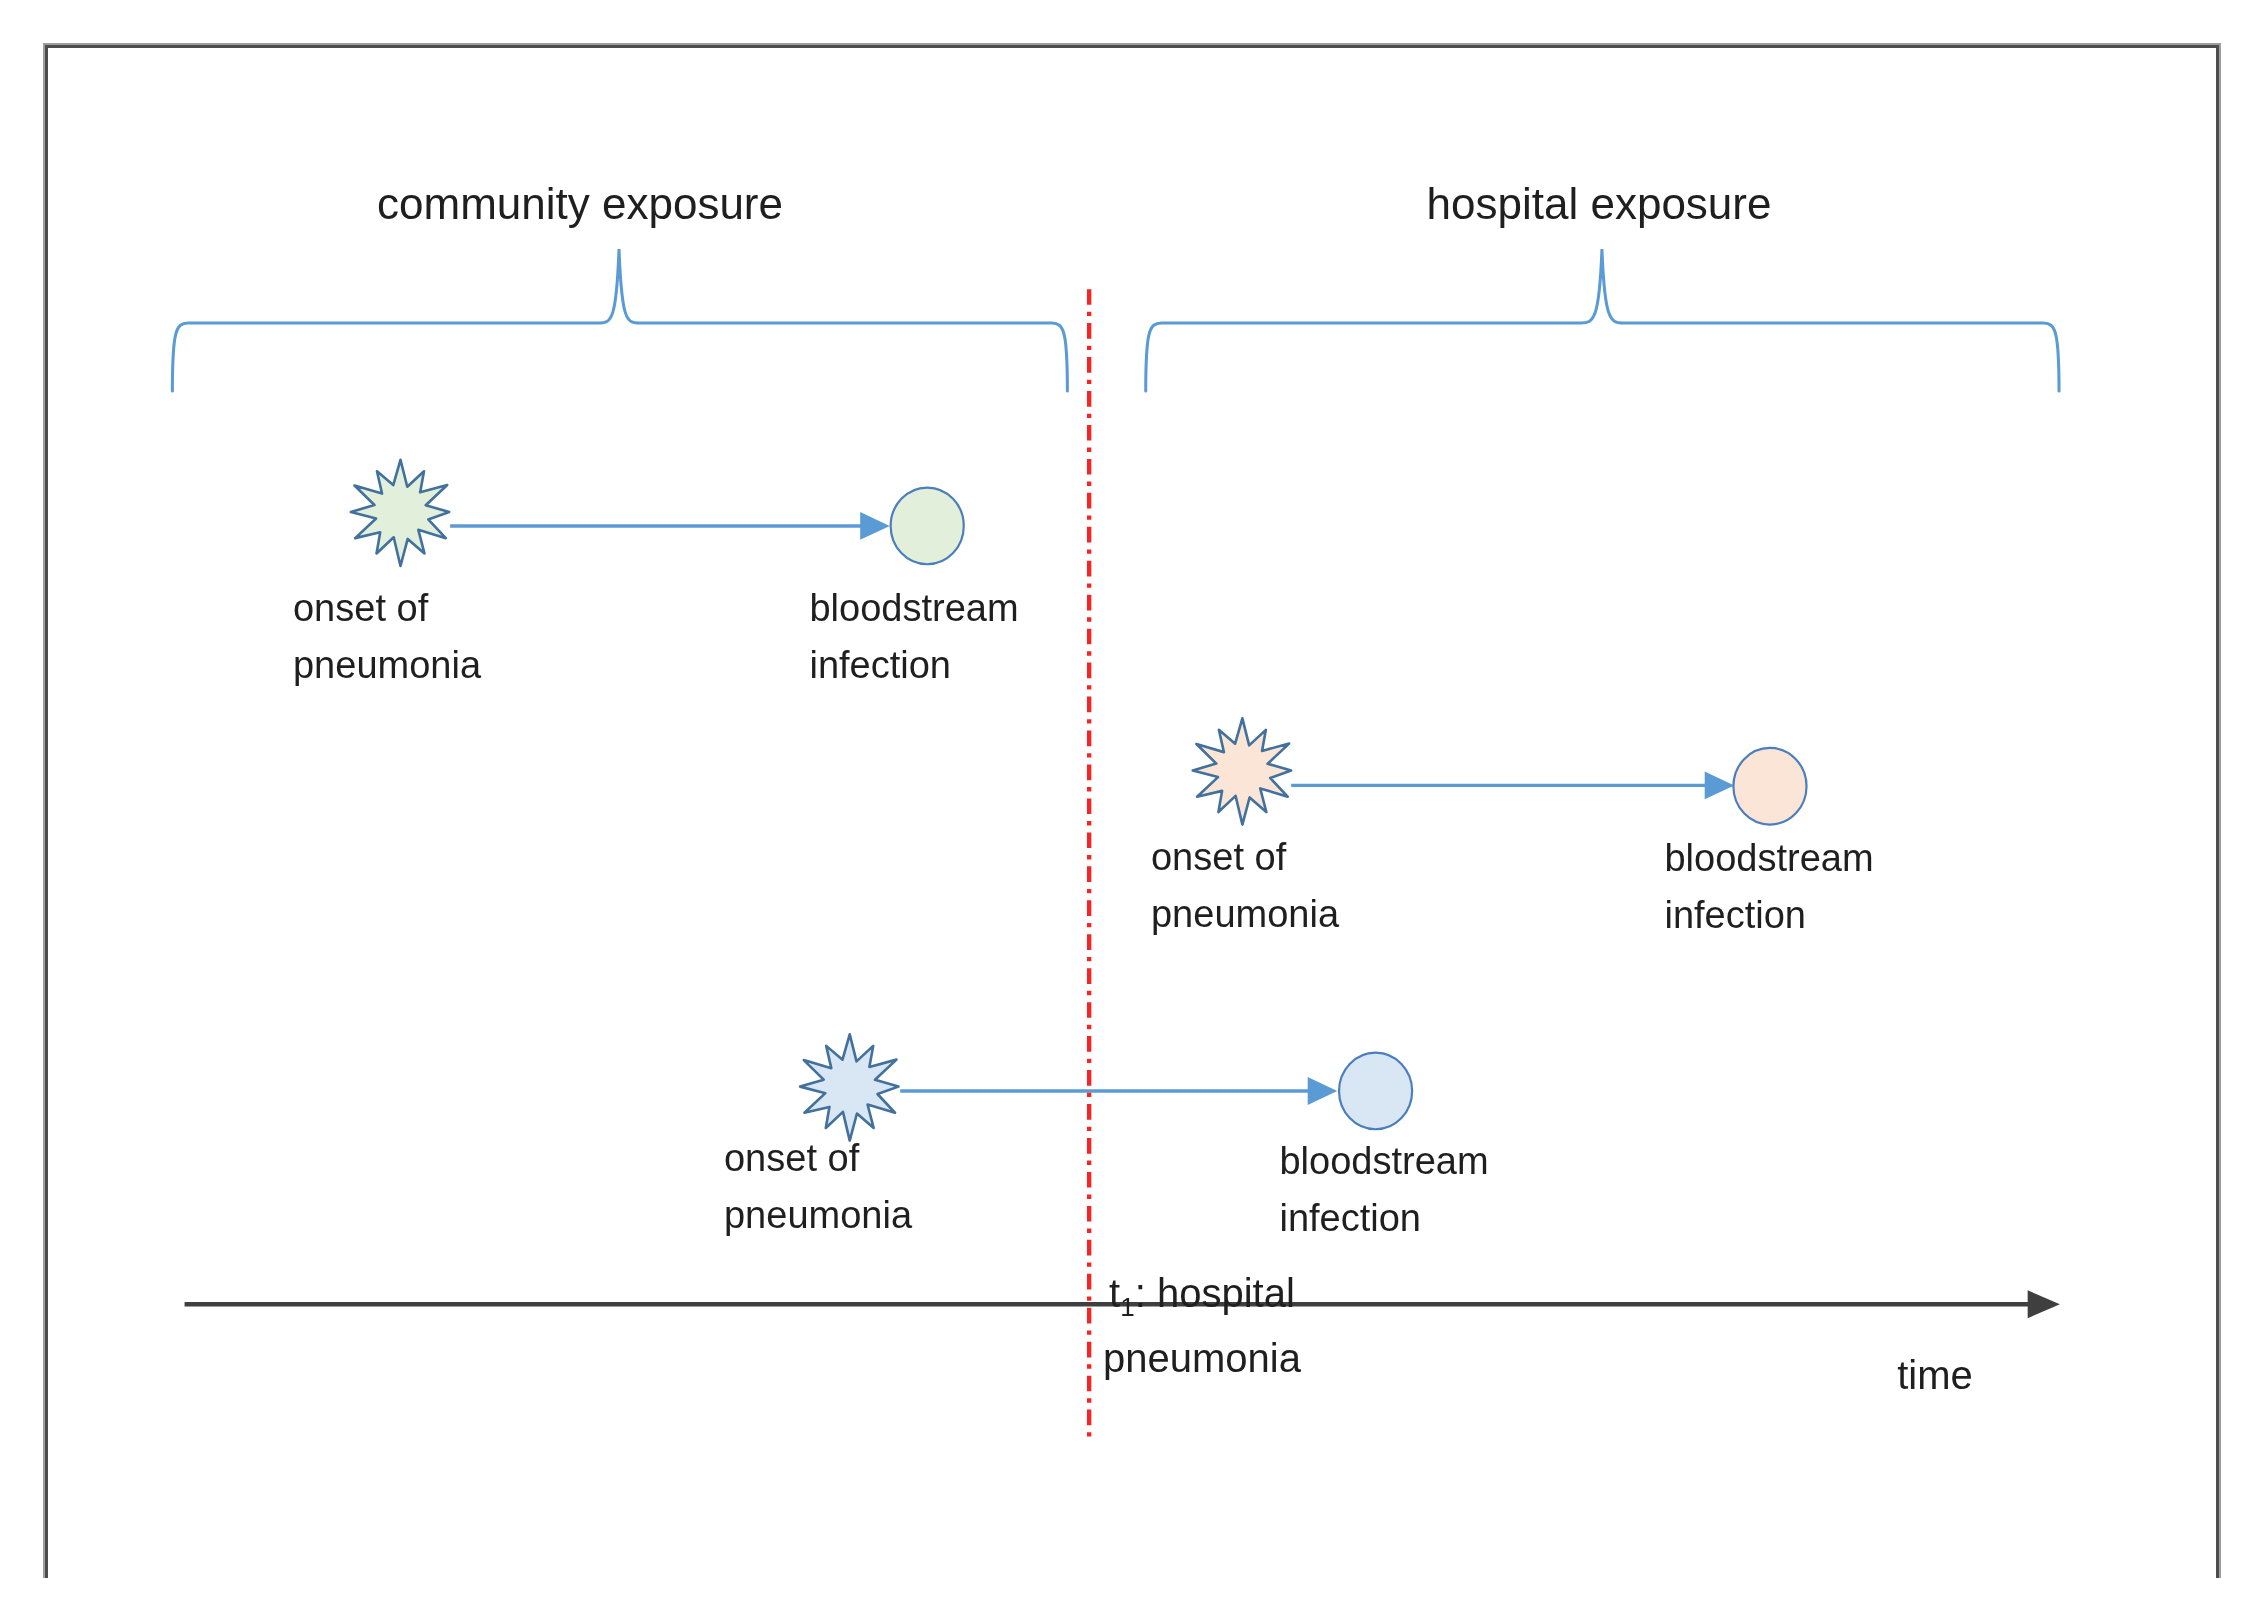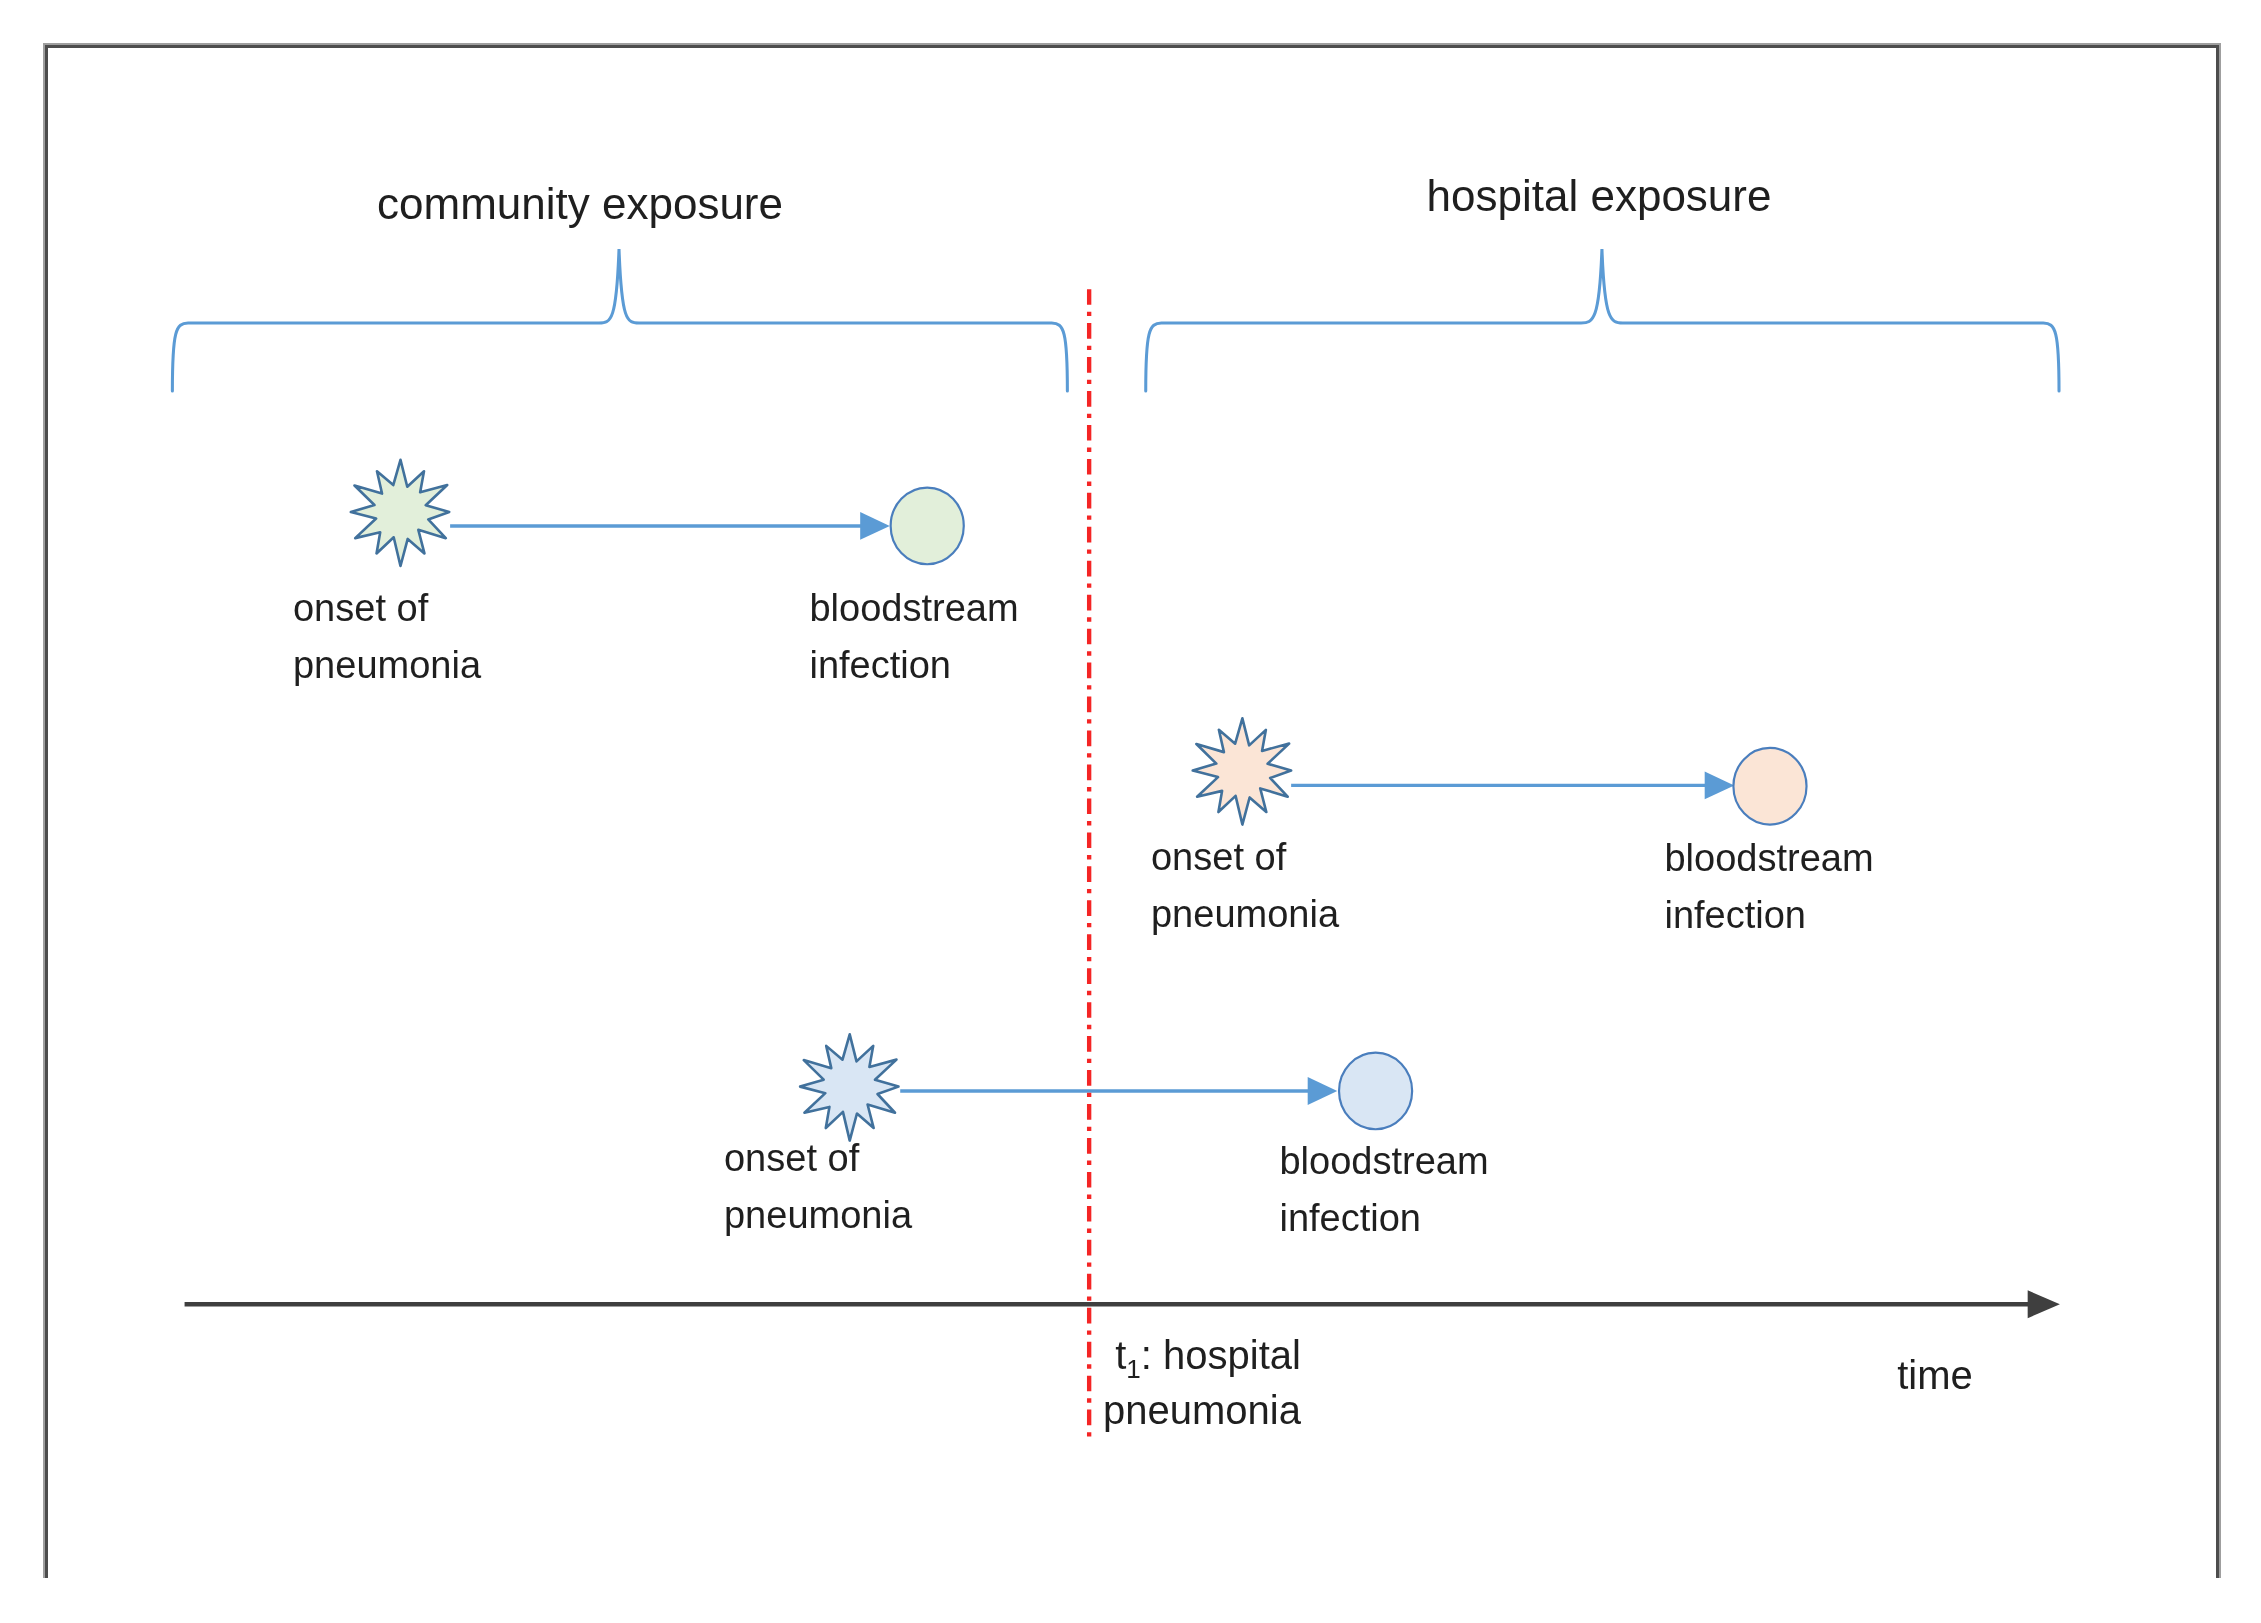--- a/index.html
+++ b/index.html
@@ -35,24 +35,24 @@
   }
   .axis-caption{
     position:absolute;
     transform:translate(-50%,-50%);
     font-size:40px;
     white-space:nowrap;
     margin-top:11px;
   }
   .admission{
     position:absolute;
-    left:1103px;top:1335px;
+    left:1103px;top:1268px;
     font-size:40px;
-    line-height:41px;
-    text-align:right;
+    line-height:51px;
+    text-align:center;
     white-space:nowrap;
   }
   .admission sub{font-size:26px;}
 </style>
 </head>
 <body>
 
 <div class="canvas">
 
   <div class="frame"></div>
@@ -88,21 +88,21 @@
 
     <line x1="1251" y1="332" x2="1251" y2="1658" stroke="var(--red)" stroke-width="5" stroke-dasharray="18 8 5 8"></line>
 
     <g>
       <line x1="212" y1="1498" x2="2332" y2="1498" stroke="var(--axis)" stroke-width="5"></line>
       <polygon points="2366,1498 2329,1482 2329,1514" fill="var(--axis)"></polygon>
     </g>
   </svg>
 
   <div class="header" style="left:580px;top:204px">community exposure</div>
-  <div class="header" style="left:1599px;top:196px">hospital exposure</div>
+  <div class="header" style="left:1599px;top:204px">hospital exposure</div>
 
   <div class="label" style="left:387px;top:637px">
     <div>onset of</div>
     <div>pneumonia</div>
   </div>
   <div class="label" style="left:914px;top:637px">
     <div>bloodstream</div>
     <div>infection</div>
   </div>
 

